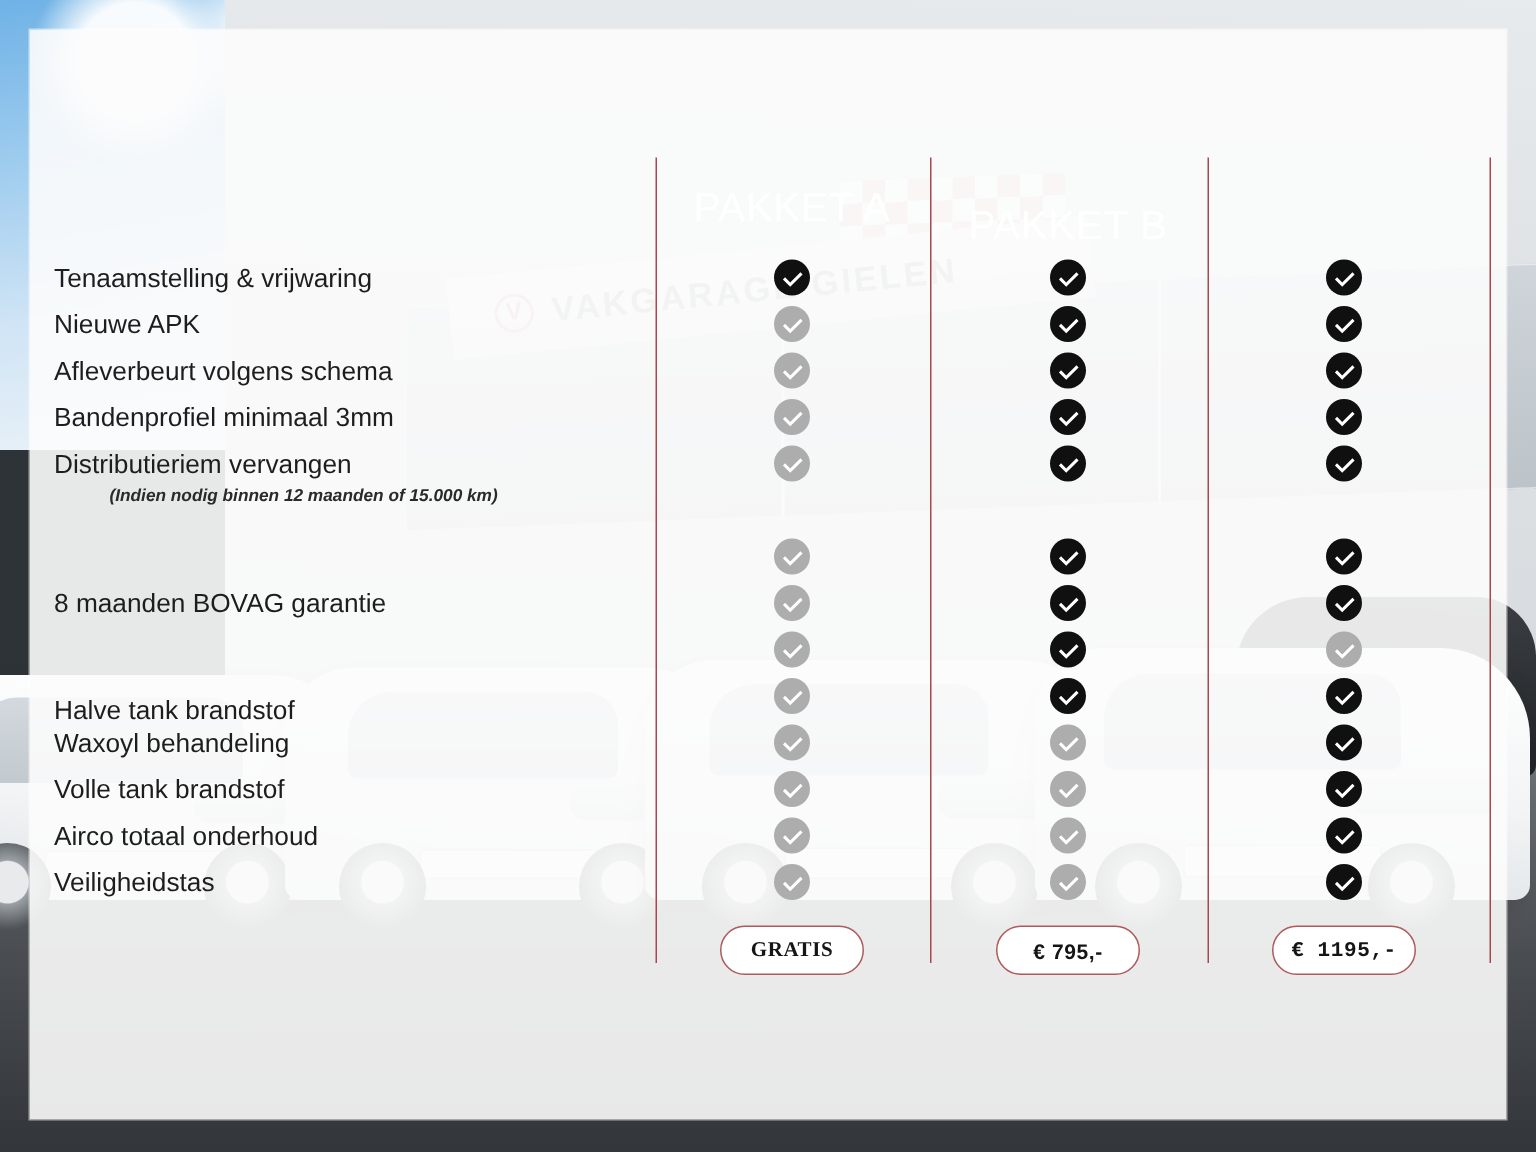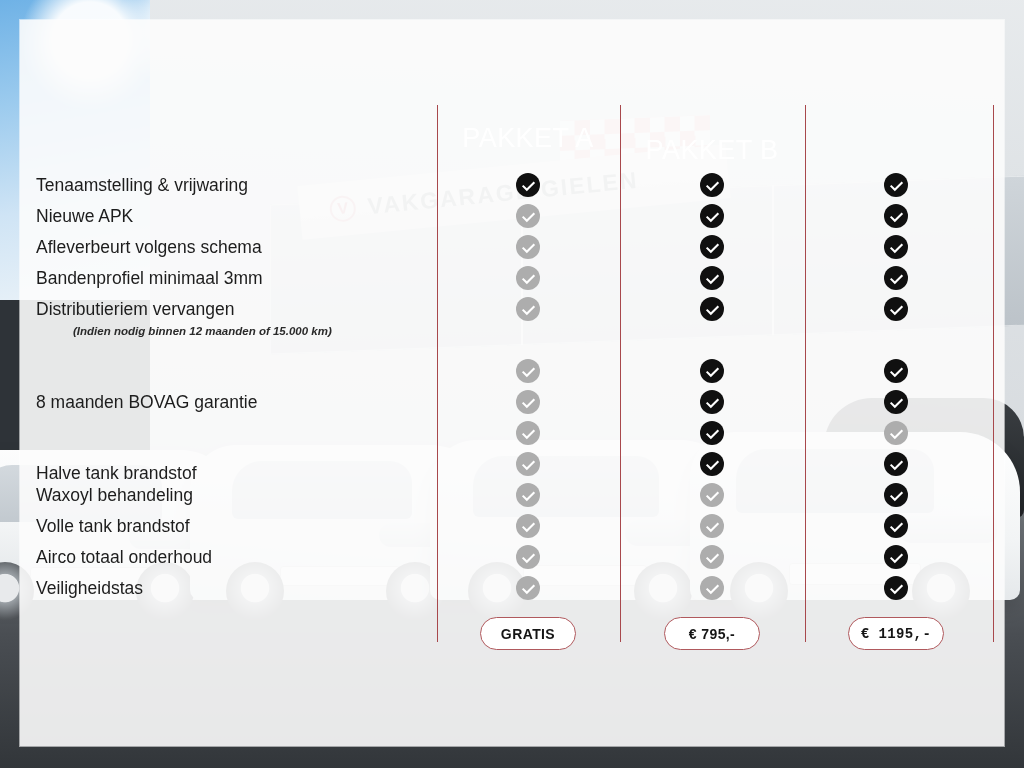--- a/index.html
+++ b/index.html
@@ -413,17 +413,17 @@
       <div class="mark off" style="left: 680px; top: 556px;">
         <svg viewBox="0 0 24 24">
           <path d="M20.2 5.6 9.3 16.5l-5.5-5.5-2.3 2.3 7.8 7.8L22.5 7.9z" fill="#fff"></path>
         </svg>
       </div>
       <div class="mark on" style="left: 864px; top: 556px;">
         <svg viewBox="0 0 24 24">
           <path d="M20.2 5.6 9.3 16.5l-5.5-5.5-2.3 2.3 7.8 7.8L22.5 7.9z" fill="#fff"></path>
         </svg>
       </div>
-      <div class="price" style="left: 460px; top: 597px; width: 96px;">GRATIS</div>
+      <div class="price" style="left: 460px; top: 597px; width: 96px; font-family: Liberation Serif, serif;">GRATIS</div>
       <div class="price" style="left: 644px; top: 597px; width: 96px;">€ 795,-</div>
       <div class="price" style="left: 828px; top: 597px; width: 96px; font-family: Liberation Mono, monospace;">€ 1195,-</div>
     </div>
 </div>
 
 </body></html>

